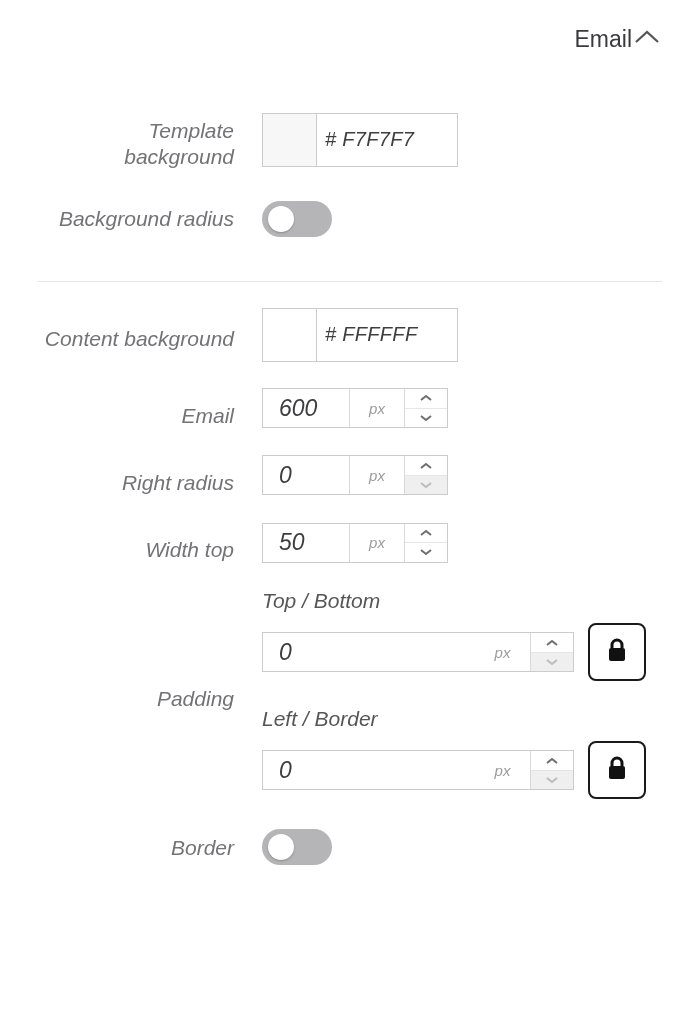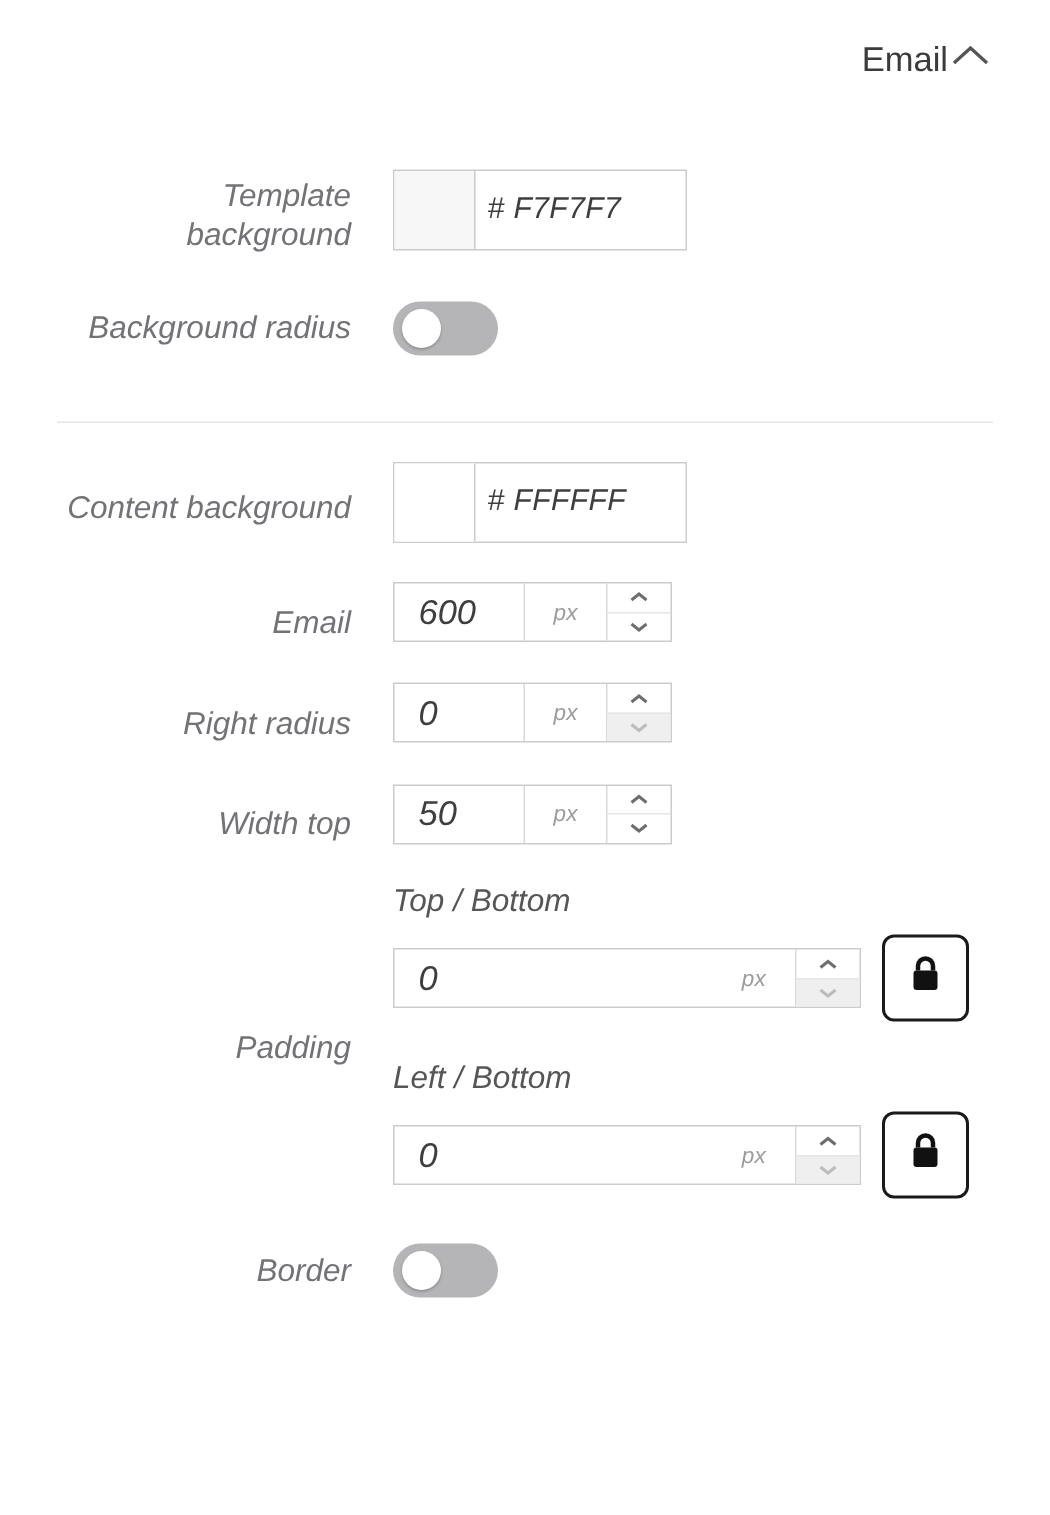--- a/index.html
+++ b/index.html
@@ -292,21 +292,21 @@
             <svg width="22" height="26" viewBox="0 0 22 26">
                 <path d="M6 11 V8 a5 5 0 0 1 10 0 V11" fill="none" stroke="#111" stroke-width="3"></path>
                 <rect x="3" y="11" width="16" height="13" rx="2" fill="#111"></rect>
               </svg>
           </span>
         </div>
       </div>
     </div>
 
     <div class="pad-group">
-      <div class="sub-label">Left / Bottom</div>
+      <div class="sub-label">Left / Border</div>
       <div class="pad-wrap">
         <div class="stepper wide">
           <div class="val">0</div>
           <div class="unit" style="border-left:none">px</div>
           <div class="spin">
             <div class="spin-btn">
               <svg width="16" height="10">
                   <polyline class="sm-chev" points="3,7 8,3 13,7"></polyline>
                 </svg>
             </div>

